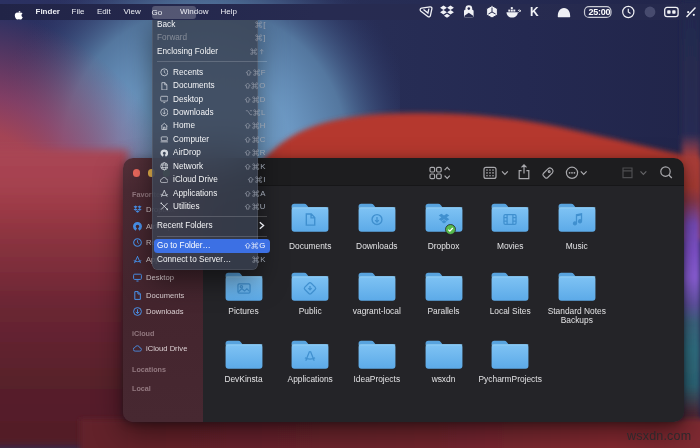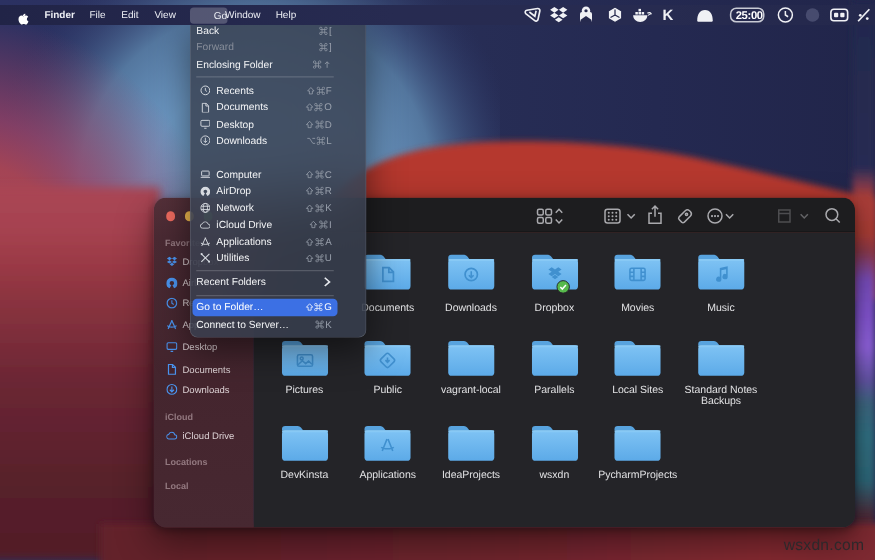--- a/index.html
+++ b/index.html
@@ -12,21 +12,21 @@
 
 .srow{left:0;width:79.5px;height:13px;color:#ddd2d5;font-size:7.6px;line-height:13px;}
 .srow .si{left:9.5px;top:2px;width:9px;height:9px;}
 .srow .st{left:23px;top:0;position:absolute;}
 .slab{left:9px;color:rgba(222,200,205,.5);font-size:7.2px;font-weight:700;}
 
 .cell{width:66px;text-align:center;}
 .cell svg.fold{position:absolute;left:50%;top:0;margin-left:-20px;width:40px;height:36px;}
 .flab{position:absolute;left:-8px;width:82px;top:42px;text-align:center;color:#e2e2e4;font-size:8.4px;line-height:9.4px;}
 
-#gomenu{left:151.6px;top:16px;width:141px;height:253.8px;background:rgba(56,64,79,.82);border-radius:0 0 6px 6px;box-shadow:0 10px 28px rgba(0,0,0,.5),inset 0 0 0 .5px rgba(255,255,255,.16);-webkit-backdrop-filter:blur(25px);backdrop-filter:blur(25px);}
+#gomenu{left:151.6px;top:16px;width:106px;height:253.8px;background:rgba(56,64,79,.82);border-radius:0 0 6px 6px;box-shadow:0 10px 28px rgba(0,0,0,.5),inset 0 0 0 .5px rgba(255,255,255,.16);-webkit-backdrop-filter:blur(25px);backdrop-filter:blur(25px);}
 .mi{left:0;width:120.8px;height:13.4px;color:#f3f4f6;font-size:8.2px;line-height:13.4px;}
 .mi .lt{position:absolute;left:5.5px;top:0;}
 .mi .lt2{position:absolute;left:21.5px;top:0;}
 .mi .ic{position:absolute;left:8px;top:2.4px;width:8.6px;height:8.6px;}
 .mi .sc{position:absolute;right:7px;top:0;height:13.4px;display:flex;align-items:center;gap:.5px;color:#a9afbb;}
 #stage .mi .sc svg,#stage .mi .sc span{position:static;}
 .mi .scl{font-size:7.8px;color:#9aa1ad;}
 .msep{left:5px;width:110.8px;height:1px;background:rgba(255,255,255,.17);}
 .hi{left:2px;width:116.8px;height:14px;background:#3c70e4;border-radius:3.5px;}
 
@@ -465,20 +465,35 @@
         <span class="sc">
           <svg width="7.4" height="7.4" viewBox="0 0 13 13">
             <use href="#kopt" stroke="#9aa1ad"></use>
           </svg>
           <svg width="7.4" height="7.4" viewBox="0 0 13 13">
             <use href="#kcmd" stroke="#9aa1ad"></use>
           </svg>
           <span class="scl">L</span>
         </span>
       </div>
+ <div class="mi" style="top:103.3px">
+        <svg class="ic" viewBox="0 0 12 12">
+          <path fill="none" stroke="#d6dae0" stroke-width="1.05" d="M1.6,5.8 6,1.8 10.4,5.8 M2.6,5 V10.6 H9.4 V5 M5,10.6 V7.2 h2 v3.4"></path>
+        </svg>
+        <span class="lt2">Home</span>
+        <span class="sc">
+          <svg width="7.4" height="7.4" viewBox="0 0 13 13">
+            <use href="#kshift" stroke="#9aa1ad"></use>
+          </svg>
+          <svg width="7.4" height="7.4" viewBox="0 0 13 13">
+            <use href="#kcmd" stroke="#9aa1ad"></use>
+          </svg>
+          <span class="scl">H</span>
+        </span>
+      </div>
  <div class="mi" style="top:116.8px">
         <svg class="ic" viewBox="0 0 12 12">
           <rect x="1.8" y="2.6" width="8.4" height="5.4" rx="0.8" fill="none" stroke="#d6dae0" stroke-width="1.05"></rect>
           <path d="M0.8,9.6 h10.4" stroke="#d6dae0" stroke-width="1.05"></path>
         </svg>
         <span class="lt2">Computer</span>
         <span class="sc">
           <svg width="7.4" height="7.4" viewBox="0 0 13 13">
             <use href="#kshift" stroke="#9aa1ad"></use>
           </svg>
@@ -606,21 +621,21 @@
 </div>
 
 <div id="mbar">
  <svg class="mb" style="left:13.5px;top:3px" width="9" height="11" viewBox="0 0 9 11">
         <path fill="#fff" d="M6.4 1.7c-.1.6-.4 1-.8 1.3-.4.4-.9.6-1.3.5-.1-.5.2-1 .5-1.4C5.2 1.7 5.8 1.4 6.4 1.7zM7.5 5.9c0-1 .5-1.6 1.1-2-.5-.7-1.2-1-1.9-1-.8 0-1.3.4-1.8.4-.5 0-1-.4-1.7-.4C2 2.9.8 3.9.8 5.8c0 1.1.4 2.3 1 3.1.5.7 1 1.2 1.6 1.2.5 0 .8-.4 1.6-.4.7 0 1 .4 1.6.4.7 0 1.2-.6 1.6-1.3.3-.5.5-1 .6-1.3C8.1 7.3 7.5 6.8 7.5 5.9z"></path>
       </svg>
  <span class="mb" style="left:35.5px;font-weight:700">Finder</span>
  <span class="mb" style="left:71.5px">File</span>
  <span class="mb" style="left:97px">Edit</span>
  <span class="mb" style="left:123.5px">View</span>
- <span class="mb" style="left:151.6px;top:1.5px;width:30px;height:13px;line-height:13.5px;background:rgba(255,255,255,.22);border-radius:3px;text-align:right">Go</span>
+ <span class="mb" style="left:151.6px;top:1.5px;width:44px;height:13px;line-height:13.5px;background:rgba(255,255,255,.22);border-radius:3px;text-align:left">Go</span>
  <span class="mb" style="left:180px">Window</span>
  <span class="mb" style="left:220.5px">Help</span>
  <svg class="mb" style="left:400px;top:0" width="300" height="16" viewBox="0 0 300 16">
   <g fill="none" stroke="#f0f1f5" stroke-width="1.3">
    <path d="M21.5,4.2 l8.6,-1.4 a1.6,1.6 0 0 1 1.8,1.8 l-1.5,7 a1.6,1.6 0 0 1 -2.6,0.9 l-7.2,-5.6 a1.6,1.6 0 0 1 0.9,-2.7 Z M23.5,5.6 l4.4,3.4 1,-4.4"></path>
   </g>
   <path fill="#f0f1f5" d="M43.5,1.6 L46.9,3.85 43.5,6.1 40.1,3.85 Z M50.5,1.6 L53.9,3.85 50.5,6.1 47.1,3.85 Z M43.5,6.1 L46.9,8.35 43.5,10.6 40.1,8.35 Z M50.5,6.1 L53.9,8.35 50.5,10.6 47.1,8.35 Z M47,9.7 L50.1,11.75 47,13.8 43.9,11.75 Z"></path>
   <g fill="#f0f1f5">
           <rect x="64" y="5.5" width="9.6" height="8" rx="1.6"></rect>
           <circle cx="68.8" cy="4.6" r="3.4"></circle>

